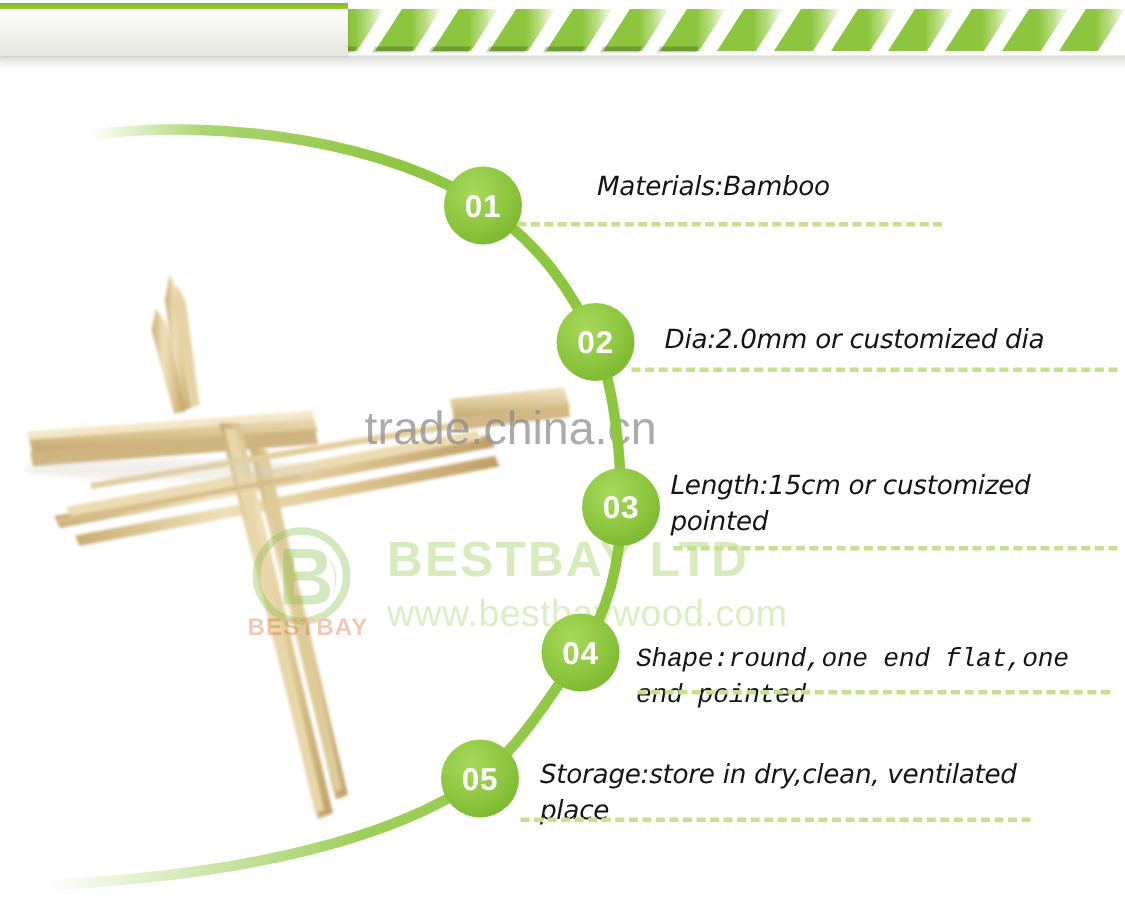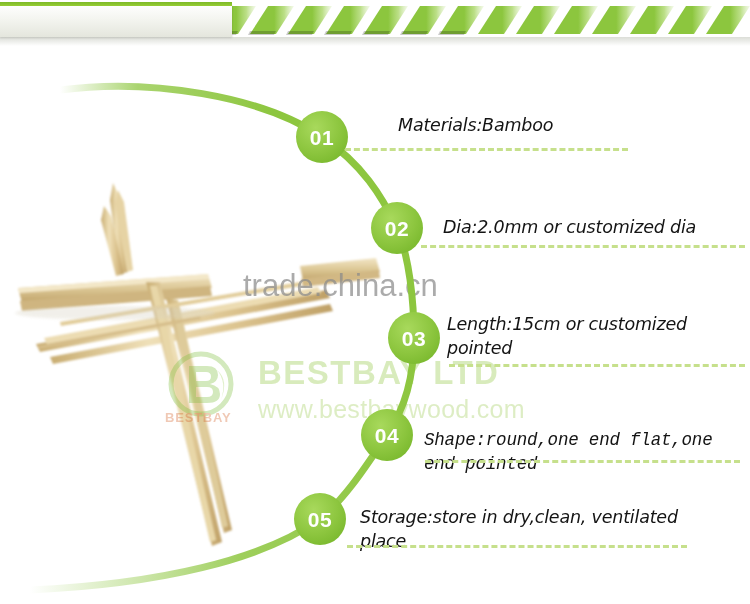--- a/index.html
+++ b/index.html
@@ -118,21 +118,21 @@
     font-size: 25px;
     color: #9ecb55;
     letter-spacing: 0.3px;
     white-space: nowrap;
   }
   #watermark-logo-label {
     position: absolute;
     left: 10px;
     top: 62px;
     font-family: "Liberation Sans", sans-serif;
-    font-size: 13px;
+    font-size: 16px;
     font-weight: 700;
     color: #d4622a;
     letter-spacing: 0.8px;
     white-space: nowrap;
   }
 
   
   #flow-svg {
     position: absolute;
     left: 0;

